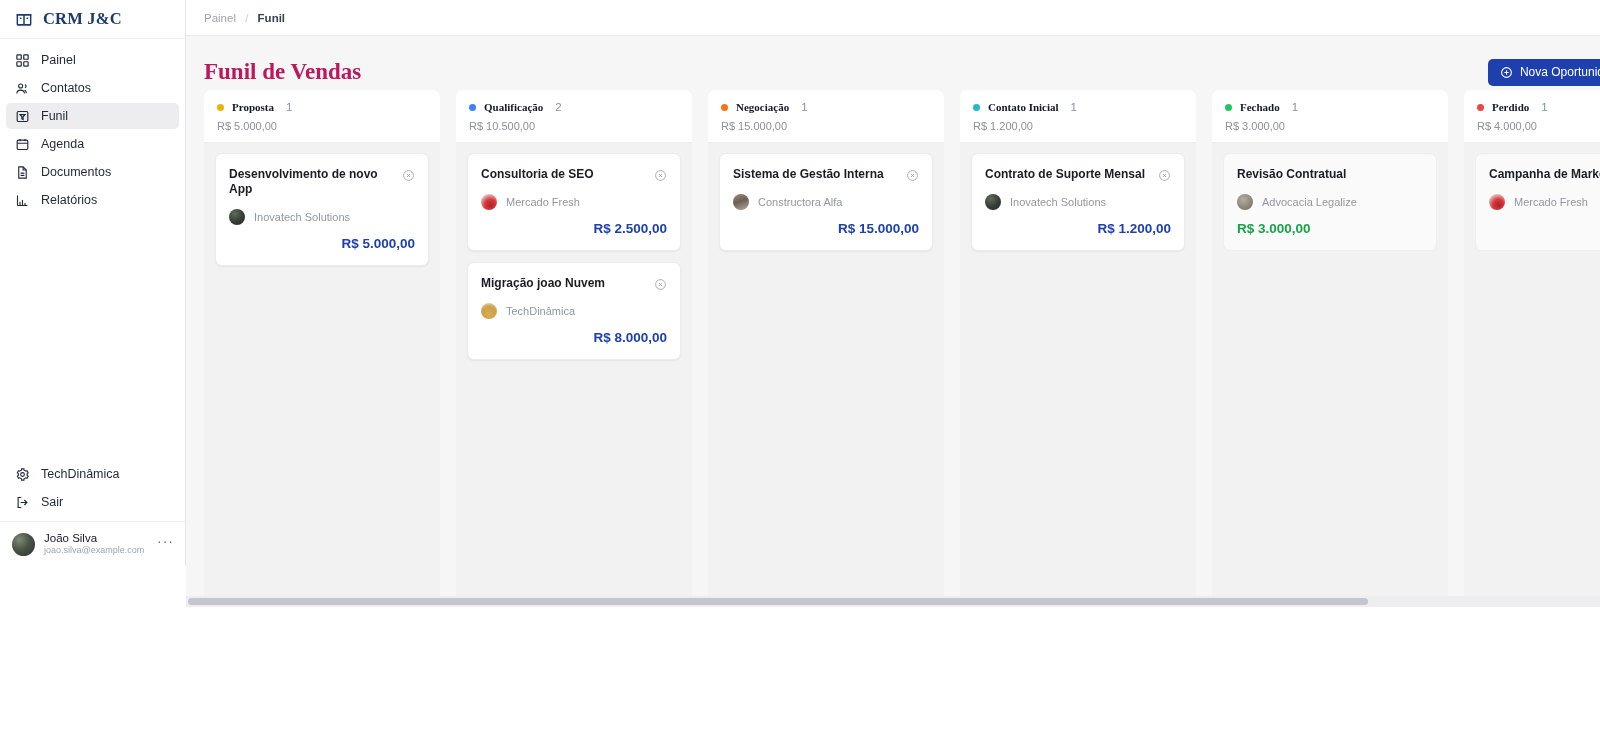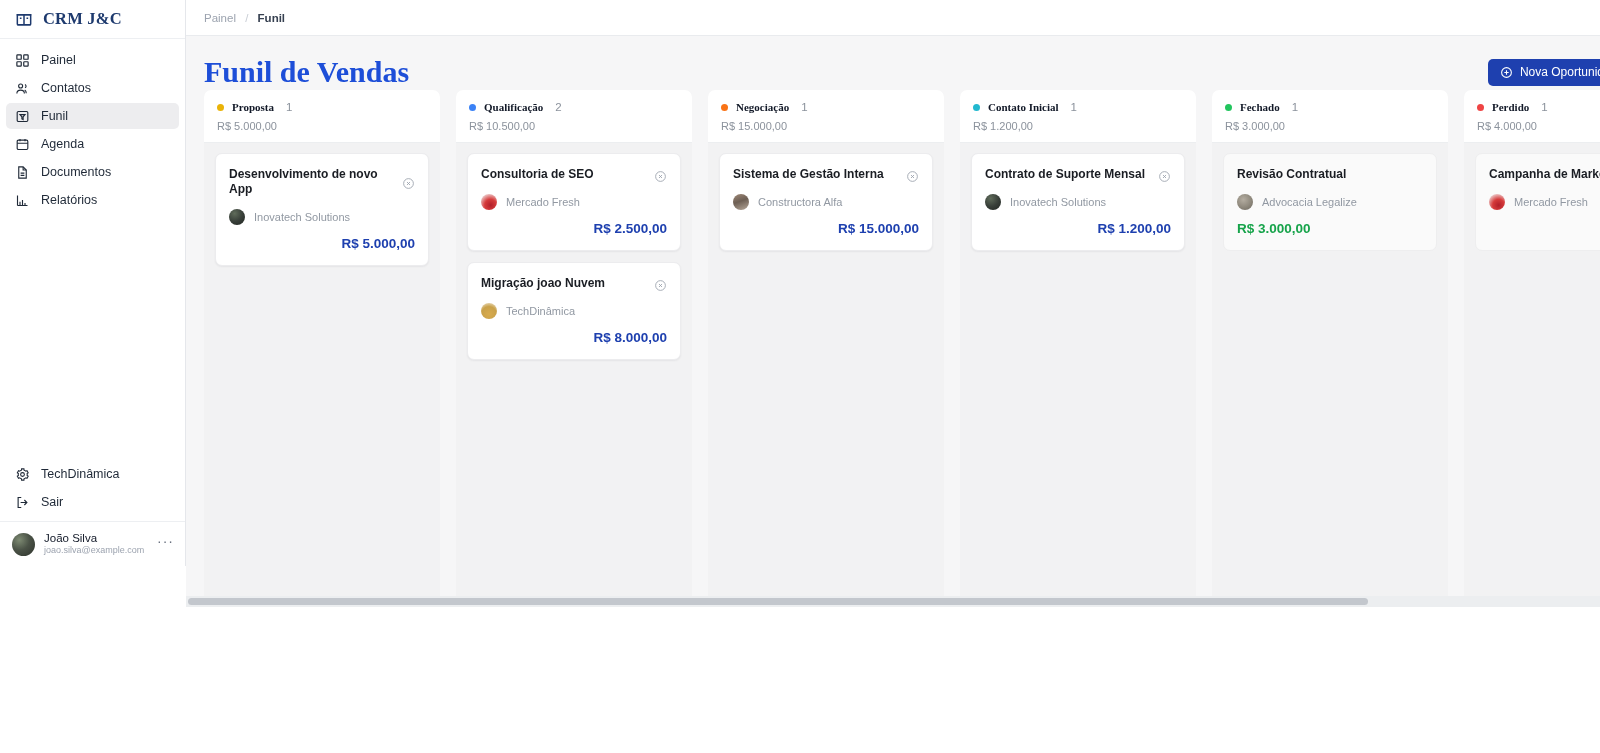--- a/index.html
+++ b/index.html
@@ -69,21 +69,21 @@
   .board {
     flex: 1 1 auto; background: #f6f6f7;
     position: relative; overflow: hidden;
   }
   .board-head {
     display: flex; align-items: center; justify-content: space-between;
     padding: 18px 18px 0 18px; height: 54px;
   }
   .page-title {
     font-family: "Liberation Serif", serif;
-    font-size: 30px; font-weight: bold; color: #1d4ed8;
+    font-size: 23px; font-weight: bold; color: #be185d;
   }
   .new-btn {
     background: #1e40af; color: #fff; border: none;
     height: 27px; border-radius: 5px;
     display: flex; align-items: center; gap: 7px;
     padding: 0 12px; font-size: 12px; cursor: pointer;
     white-space: nowrap;
     margin-right: -54px;
   }
   .new-btn .plus-ico { width: 13px; height: 13px; display:flex; }
@@ -119,21 +119,21 @@
 
   .card {
     background: #ffffff; border-radius: 7px;
     border: 1px solid #ececee;
     box-shadow: 0 1px 2px rgba(16,24,40,.06);
     padding: 13px 13px 14px 13px;
     cursor: grab;
     position: relative;
   }
   .card.flat { box-shadow: none; background: #fafafa; border-color: #eeeeef; }
-  .card-title-row { display: flex; align-items: center; justify-content: space-between; gap: 8px; }
+  .card-title-row { display: flex; align-items: flex-start; justify-content: space-between; gap: 8px; }
   .card-title { font-size: 12px; font-weight: bold; color: #1a1d23; line-height: 1.25; }
   .close-ico { width: 13px; height: 13px; flex: 0 0 13px; color: #9aa1ab; cursor: pointer; margin-top:1px;}
   .card-company { display: flex; align-items: center; gap: 9px; margin-top: 12px; }
   .avatar-sm { width: 16px; height: 16px; border-radius: 50%; flex: 0 0 16px; }
   .av-dark { background: radial-gradient(circle at 35% 28%, #5f6b5a 0%, #39403a 50%, #1f2420 100%); }
   .av-red  { background: radial-gradient(circle at 60% 70%, #b11f2a 0%, #d63b3b 40%, #f2f2f2 90%); }
   .av-gold { background: radial-gradient(circle at 50% 70%, #d8ab4e 0%, #c9a14a 55%, #efe6d2 95%); }
   .av-brown{ background: linear-gradient(160deg, #a08a78 0%, #6d5f54 45%, #b6a89a 100%); }
   .av-stone{ background: radial-gradient(circle at 40% 35%, #b4ada1 0%, #8e887c 55%, #6b665d 100%); }
   .company-name { font-size: 11px; color: #9198a2; }

